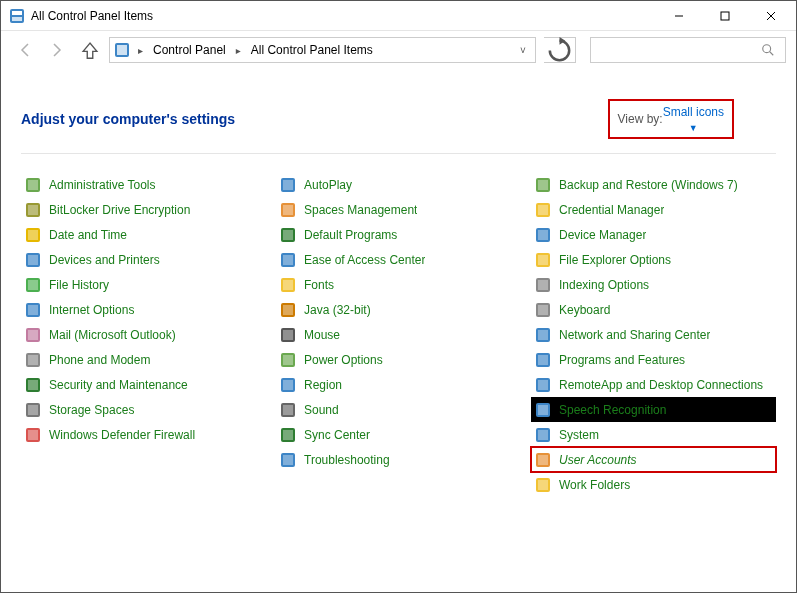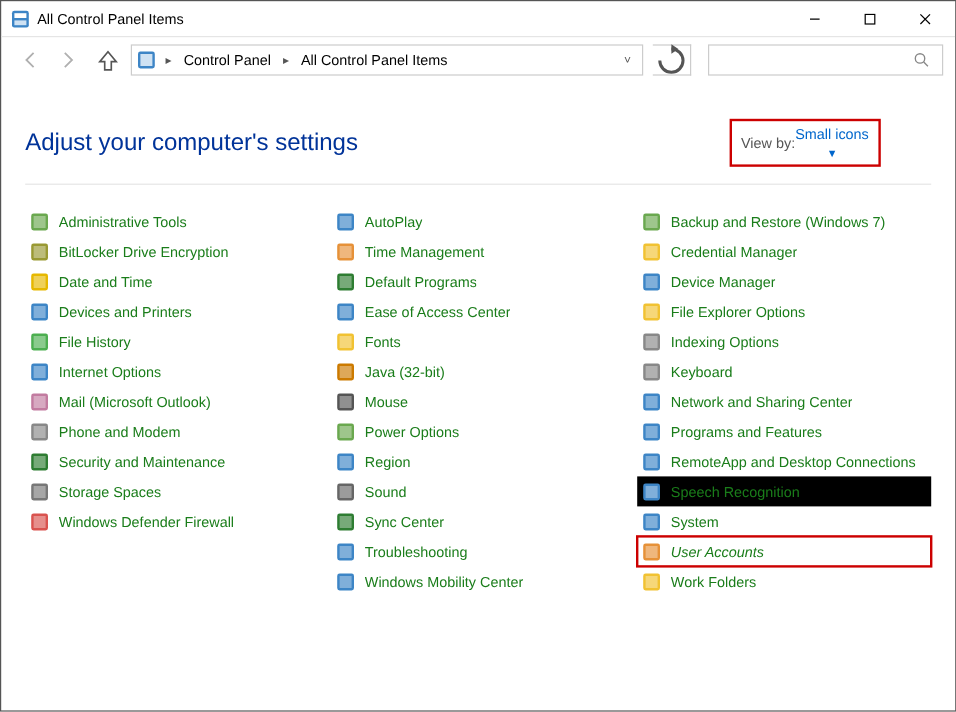--- a/index.html
+++ b/index.html
@@ -90,22 +90,22 @@
     flex: 1 1 auto;
     padding: 12px 20px 10px 20px;
     display:flex; flex-direction:column;
   }
   .header-row {
     display:flex; align-items:center; justify-content:space-between;
     margin: 16px 0 8px 0;
   }
   .page-heading {
     color: #003399;
-    font-size: 20px;
-    font-weight: 400;
+    font-size: 14px;
+    font-weight: 700;
   }
   .viewby-wrap {
     display:flex; align-items:center; 
     border: 2px solid #c00;
     padding: 4px 8px;
     margin-right: 42px;
   }
   .viewby-label { color:#555; }
   .viewby-value {
     color:#0066cc;
@@ -354,21 +354,21 @@
           </span>
           <span class="lbl">AutoPlay</span>
         </div>
         <div class="item">
           <span class="ico">
             <svg viewBox="0 0 16 16">
               <rect x="1" y="1" width="14" height="14" rx="2" fill="#e69138"></rect>
               <rect x="3" y="3" width="10" height="10" fill="#ffffff" opacity="0.35"></rect>
             </svg>
           </span>
-          <span class="lbl">Time Management</span>
+          <span class="lbl">Spaces Management</span>
         </div>
         <div class="item">
           <span class="ico">
             <svg viewBox="0 0 16 16">
               <rect x="1" y="1" width="14" height="14" rx="2" fill="#2e7d32"></rect>
               <rect x="3" y="3" width="10" height="10" fill="#ffffff" opacity="0.35"></rect>
             </svg>
           </span>
           <span class="lbl">Default Programs</span>
         </div>
@@ -445,29 +445,20 @@
           <span class="lbl">Sync Center</span>
         </div>
         <div class="item">
           <span class="ico">
             <svg viewBox="0 0 16 16">
               <rect x="1" y="1" width="14" height="14" rx="2" fill="#3d85c6"></rect>
               <rect x="3" y="3" width="10" height="10" fill="#ffffff" opacity="0.35"></rect>
             </svg>
           </span>
           <span class="lbl">Troubleshooting</span>
-        </div>
-        <div class="item">
-          <span class="ico">
-            <svg viewBox="0 0 16 16">
-              <rect x="1" y="1" width="14" height="14" rx="2" fill="#3d85c6"></rect>
-              <rect x="3" y="3" width="10" height="10" fill="#ffffff" opacity="0.35"></rect>
-            </svg>
-          </span>
-          <span class="lbl">Windows Mobility Center</span>
         </div>
       </div>
       <div class="col">
         <div class="item">
           <span class="ico">
             <svg viewBox="0 0 16 16">
               <rect x="1" y="1" width="14" height="14" rx="2" fill="#6aa84f"></rect>
               <rect x="3" y="3" width="10" height="10" fill="#ffffff" opacity="0.35"></rect>
             </svg>
           </span>

